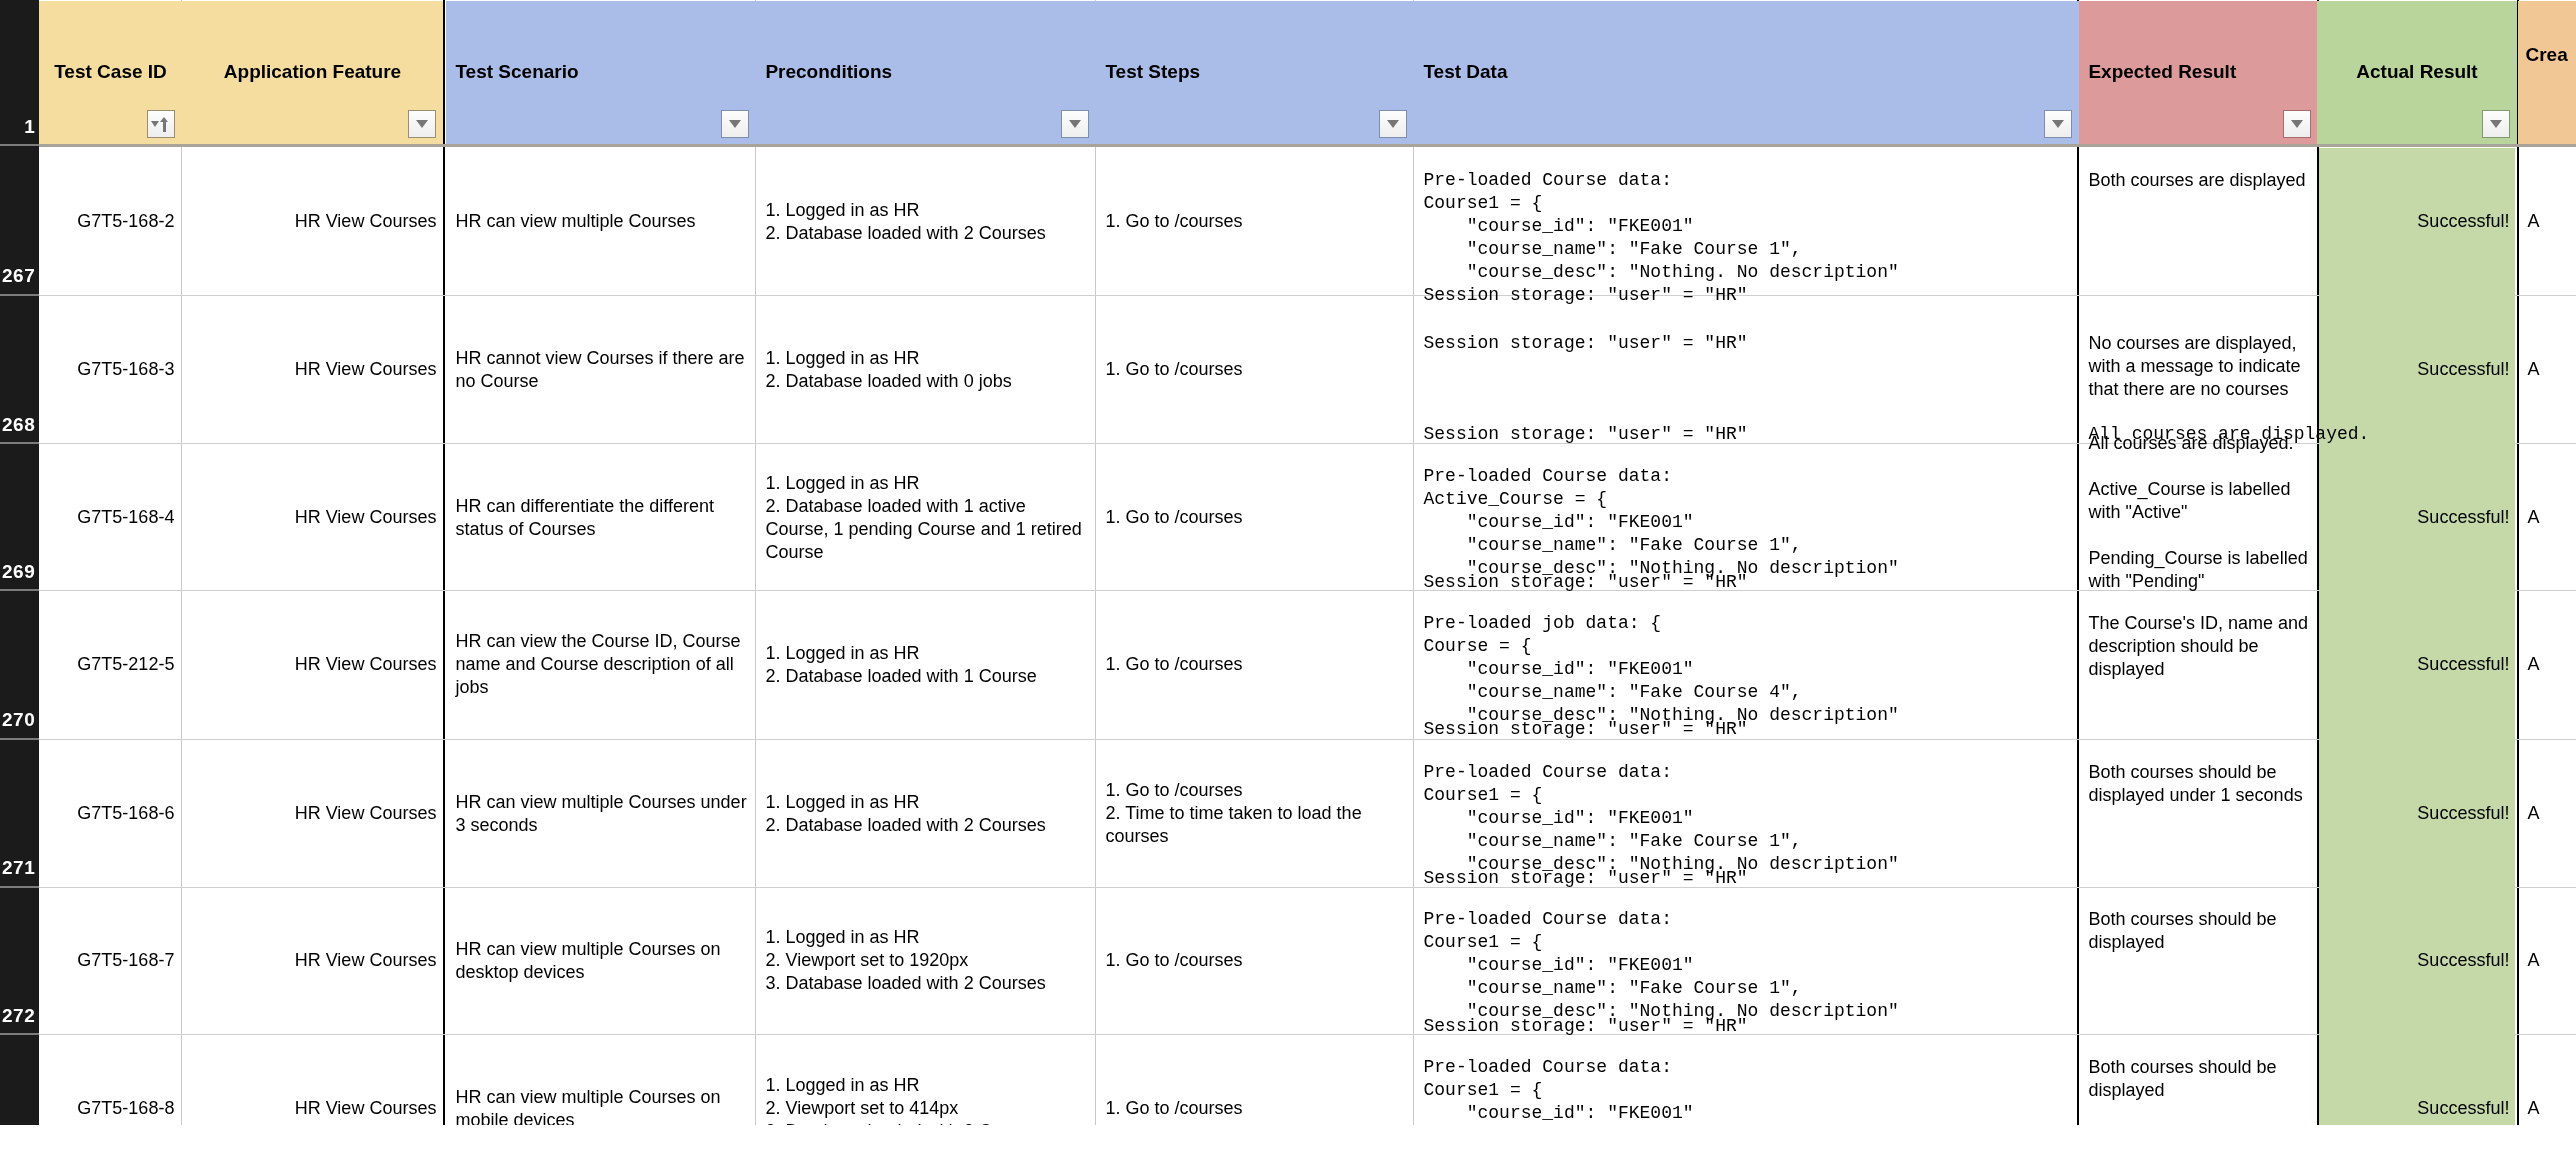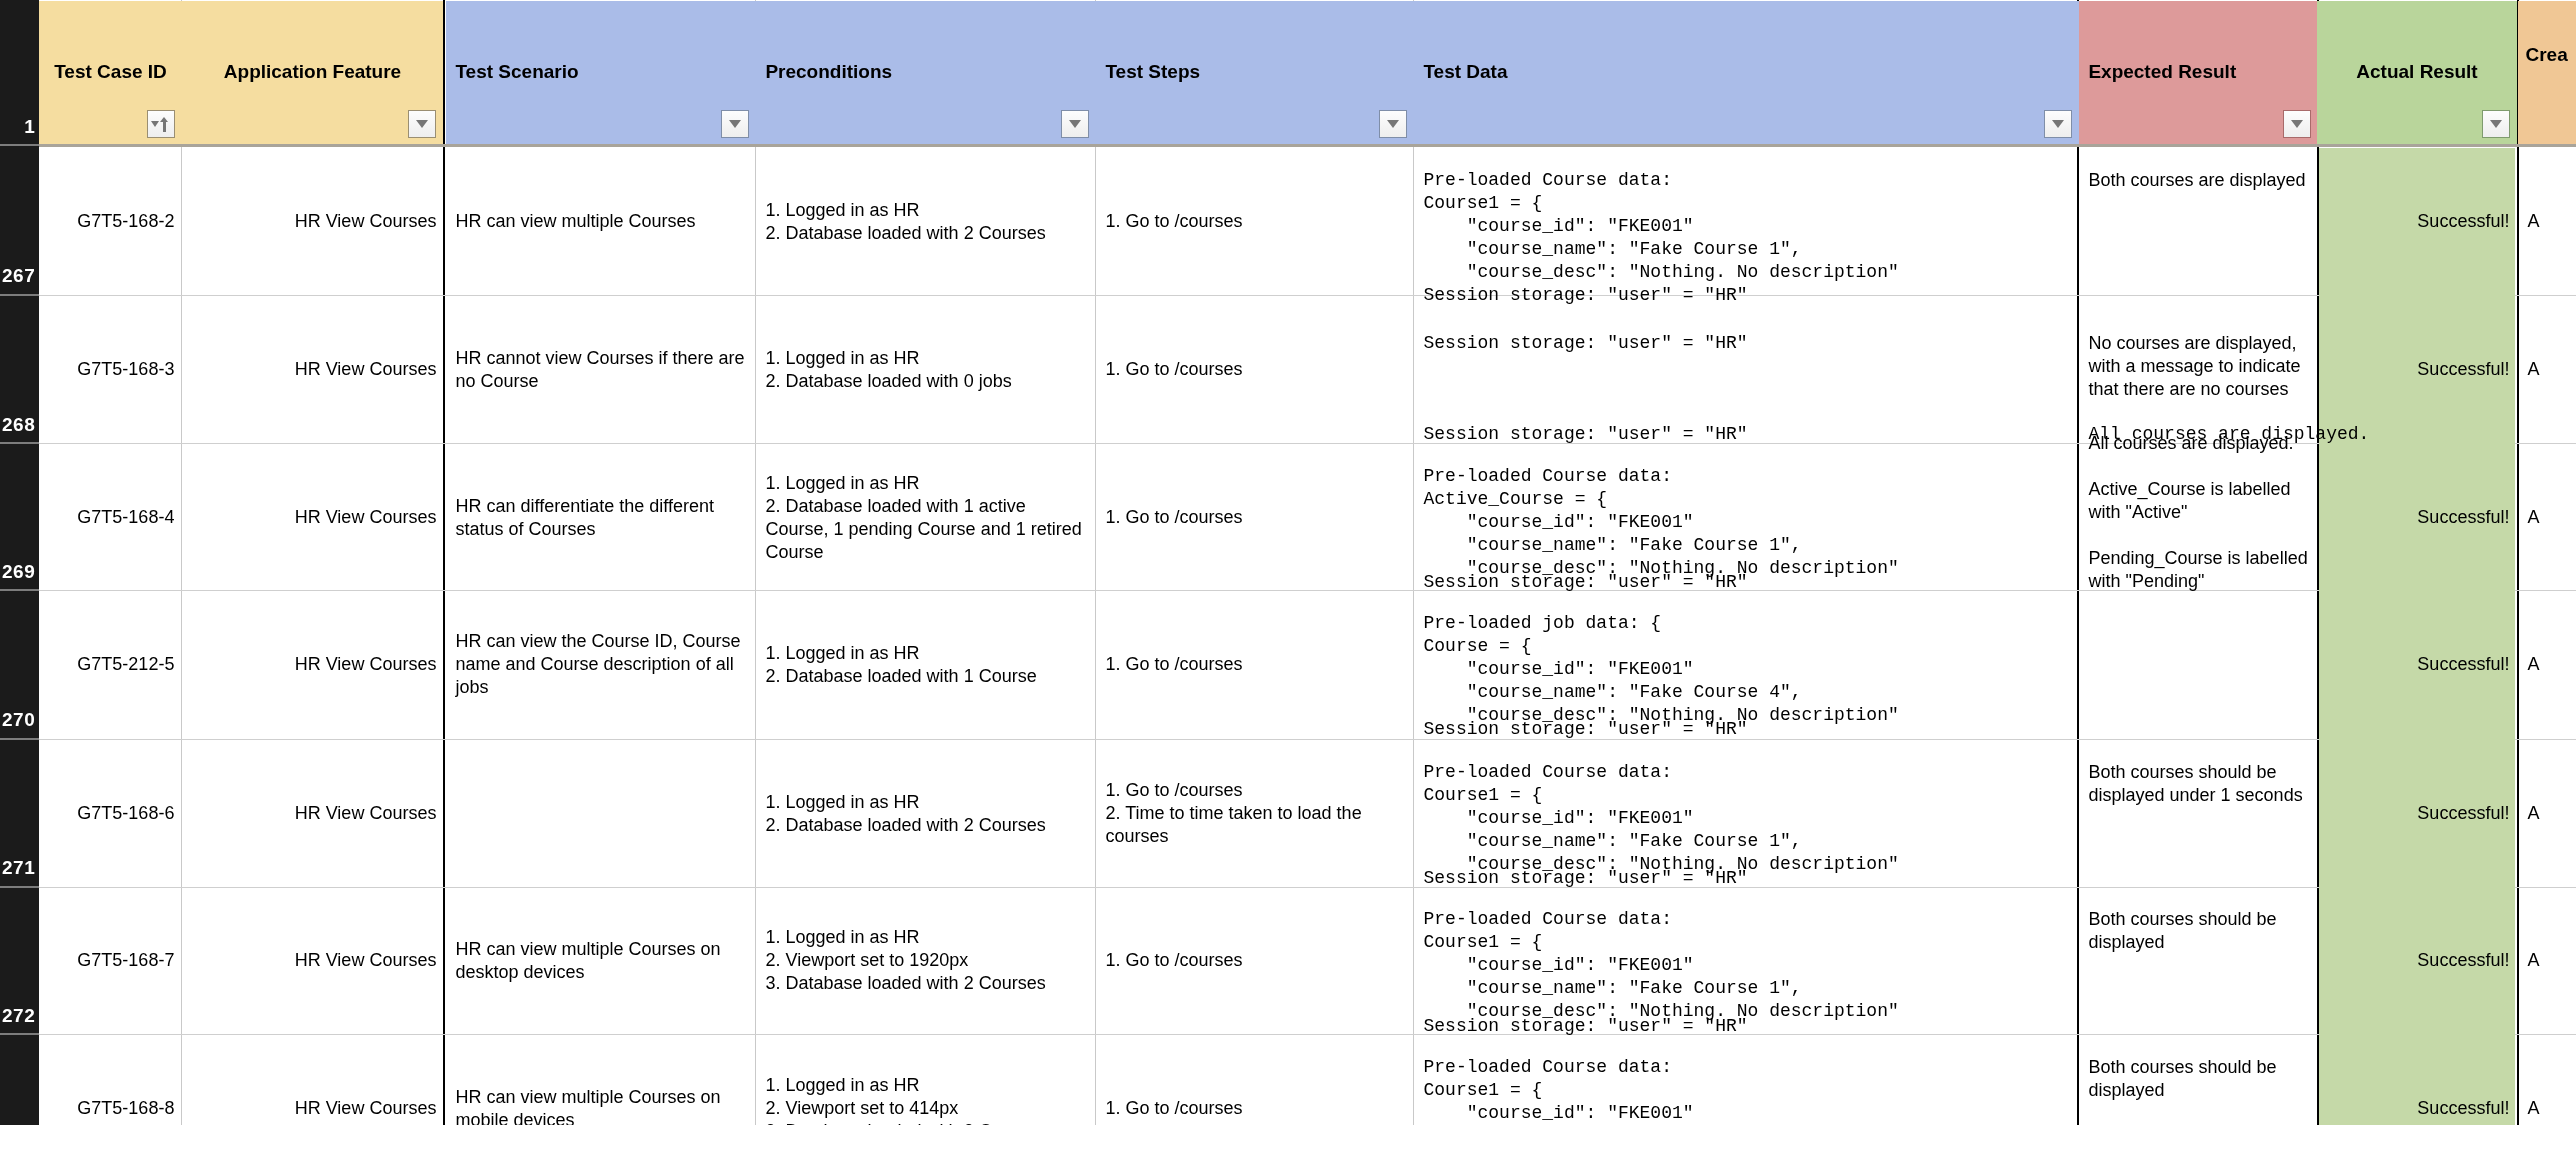--- a/index.html
+++ b/index.html
@@ -371,35 +371,41 @@
   <div class="cell" style="left:1098px; top:591px; width:314px; height:148px;">
       <span class="inner">1. Go to /courses</span>
     </div>
   <div class="cell overflow" style="left:1416px; top:591px; width:661px; height:148px;">
       <span class="inner" style="top:20.7px; transform:none;">Pre-loaded job data: {
 Course = {
     "course_id": "FKE001"
     "course_name": "Fake Course 4",
     "course_desc": "Nothing. No description"</span>
     </div>
+  <div class="cell" style="left:2081px; top:591px; width:235px; height:148px;">
+      <span class="inner" style="top:20.7px; transform:none;">The Course's ID, name and description should be displayed</span>
+    </div>
   <div class="cell center" style="left:2319px; top:591px; width:196px; height:148px; z-index:15;">
       <span class="inner">Successful!</span>
     </div>
   <div class="cell" style="left:2520px; top:591px; width:56px; height:148px;">
       <span class="inner">A</span>
     </div>
 
   <div class="cell overflow" style="left:1416px; top:716px; width:661px; height:28px; z-index:15;">
       <span class="inner">Session storage: "user" = "HR"</span>
     </div>
   <div class="cell center" style="left:41px; top:740px; width:139px; height:148px;">
       <span class="inner">G7T5-168-6</span>
     </div>
   <div class="cell center" style="left:184px; top:740px; width:258px; height:148px;">
       <span class="inner">HR View Courses</span>
+    </div>
+  <div class="cell" style="left:448px; top:740px; width:306px; height:148px;">
+      <span class="inner">HR can view multiple Courses under 3 seconds</span>
     </div>
   <div class="cell" style="left:758px; top:740px; width:337px; height:148px;">
       <span class="inner">1. Logged in as HR
 2. Database loaded with 2 Courses</span>
     </div>
   <div class="cell" style="left:1098px; top:740px; width:314px; height:148px;">
       <span class="inner">1. Go to /courses
 2. Time to time taken to load the courses</span>
     </div>
   <div class="cell overflow" style="left:1416px; top:740px; width:661px; height:148px;">

